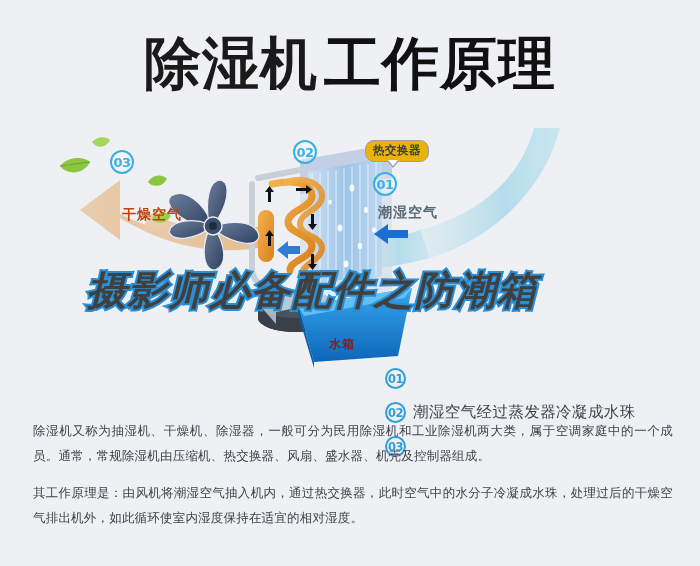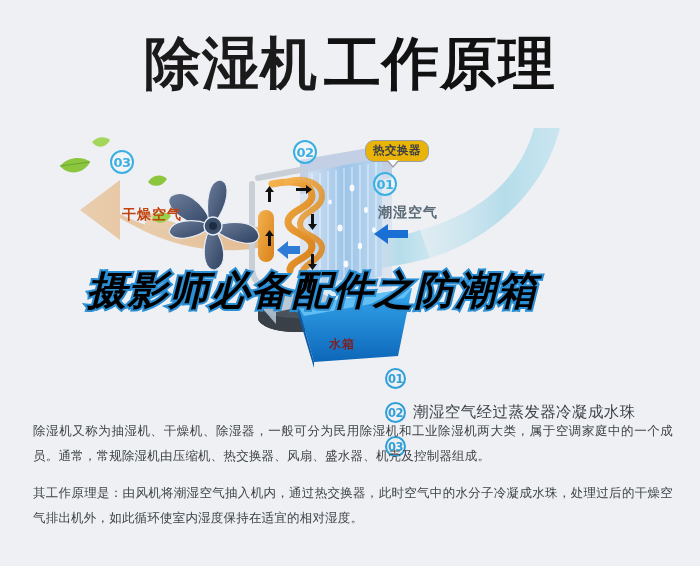--- a/index.html
+++ b/index.html
@@ -84,21 +84,21 @@
   }
   .legend-txt{
     margin-left:7px;font-size:15.5px;color:#3b4248;
     letter-spacing:.4px;white-space:nowrap;
   }
 
   
   .watermark{
     position:absolute;left:0;top:263px;width:624px;text-align:center;
     font-size:40px;font-weight:bold;font-style:italic;
-    color:#000000;letter-spacing:1px;
+    color:#404040;letter-spacing:1px;
     -webkit-text-stroke:4px #2b8fd4;
     paint-order:stroke fill;
     text-shadow:0 0 2px #2b8fd4;
     white-space:nowrap;
     z-index:40;
   }
   .watermark span{ -webkit-text-stroke:4px #2b8fd4; }
 
   
   .body-text{position:absolute;left:33px;top:418px;width:640px;}

